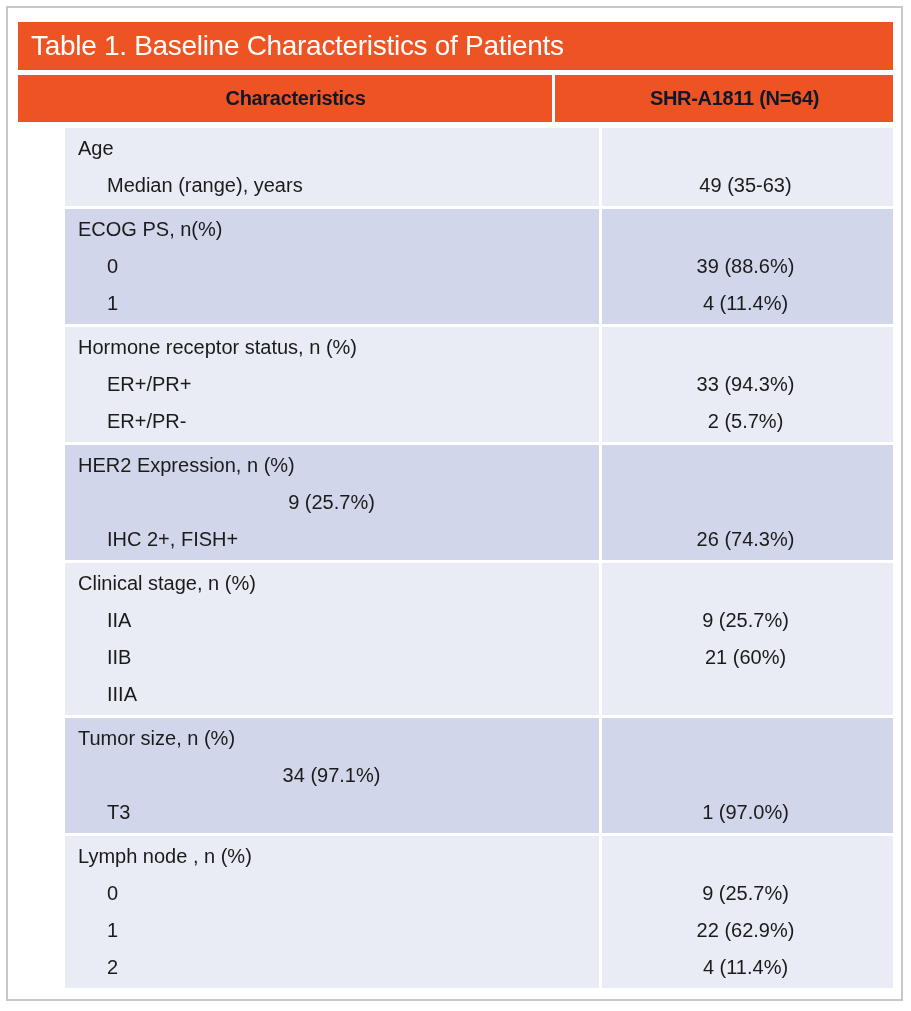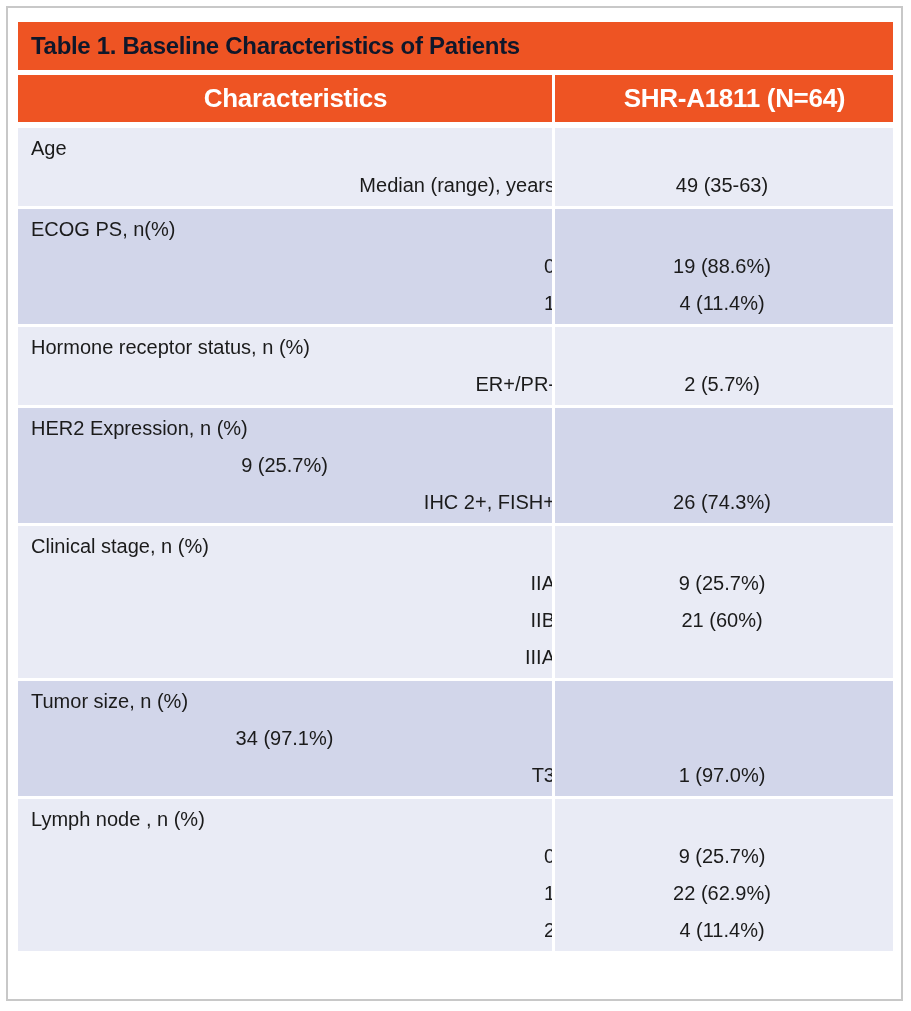--- a/index.html
+++ b/index.html
@@ -26,46 +26,47 @@
     border:2px solid var(--frame-border);
     background:#ffffff;
   }
   .table-wrap{
     position:absolute;left:18px;top:22px;
     width:875px;
   }
   .title-bar{
     height:48px;
     background:var(--accent);
-    color:#0f172a;
-    font-weight:bold;
-    font-size:24px;
+    color:#ffffff;
+    font-weight:normal;
+    font-size:28px;
     letter-spacing:-0.3px;
     display:flex;align-items:center;
     padding-left:13px;
   }
   .title-gap{height:5px;background:#ffffff;}
   .header-row{
     height:47px;
     display:grid;
     grid-template-columns:534px 3px 1fr;
   }
   .header-cell{
     background:var(--accent);
-    color:#ffffff;
+    color:#0f172a;
     font-weight:bold;
-    font-size:26px;
+    font-size:20px;
     letter-spacing:-0.3px;
     display:flex;align-items:center;justify-content:center;padding-left:21px;
   }
   .header-divider{background:var(--divider);}
   .section{
     position:relative;
     margin-top:3px;
     padding:2px 0;
+    margin-left:47px;
   }
   #sections .section:first-child{margin-top:6px;}
   .section.light{background:var(--row-light);}
   .section.dark{background:var(--row-dark);}
   .section::before{
     content:"";
     position:absolute;
     left:534px;top:0;bottom:0;width:3px;
     background:var(--divider);
   }
@@ -73,21 +74,21 @@
     height:37px;
     display:grid;
     grid-template-columns:537px 1fr;
     align-items:center;
     font-size:20px;
   }
   .section-label{
     grid-column:1 / 3;
     padding-left:13px;
   }
-  .item-label{text-align:right;}
+  .item-label{padding-left:42px;}
   .item-value{text-align:center;padding-right:4px;}
 </style>
 </head>
 <body>
 
 <div class="frame"></div>
 
 <div class="table-wrap">
   <div class="title-bar">Table 1. Baseline Characteristics of Patients</div>
   <div class="title-gap"></div>
@@ -105,30 +106,34 @@
           <div class="item-label">Median (range), years</div>
           <div class="item-value">49 (35-63)</div>
         </div>
       </div>
       <div class="section dark">
         <div class="row">
           <div class="section-label">ECOG PS, n(%)</div>
         </div>
         <div class="row">
           <div class="item-label">0</div>
-          <div class="item-value">19 (88.6%)</div>
+          <div class="item-value">39 (88.6%)</div>
         </div>
         <div class="row">
           <div class="item-label">1</div>
           <div class="item-value">4 (11.4%)</div>
         </div>
       </div>
       <div class="section light">
         <div class="row">
           <div class="section-label">Hormone receptor status, n (%)</div>
+        </div>
+        <div class="row">
+          <div class="item-label">ER+/PR+</div>
+          <div class="item-value">33 (94.3%)</div>
         </div>
         <div class="row">
           <div class="item-label">ER+/PR-</div>
           <div class="item-value">2 (5.7%)</div>
         </div>
       </div>
       <div class="section dark">
         <div class="row">
           <div class="section-label">HER2 Expression, n (%)</div>
         </div>

